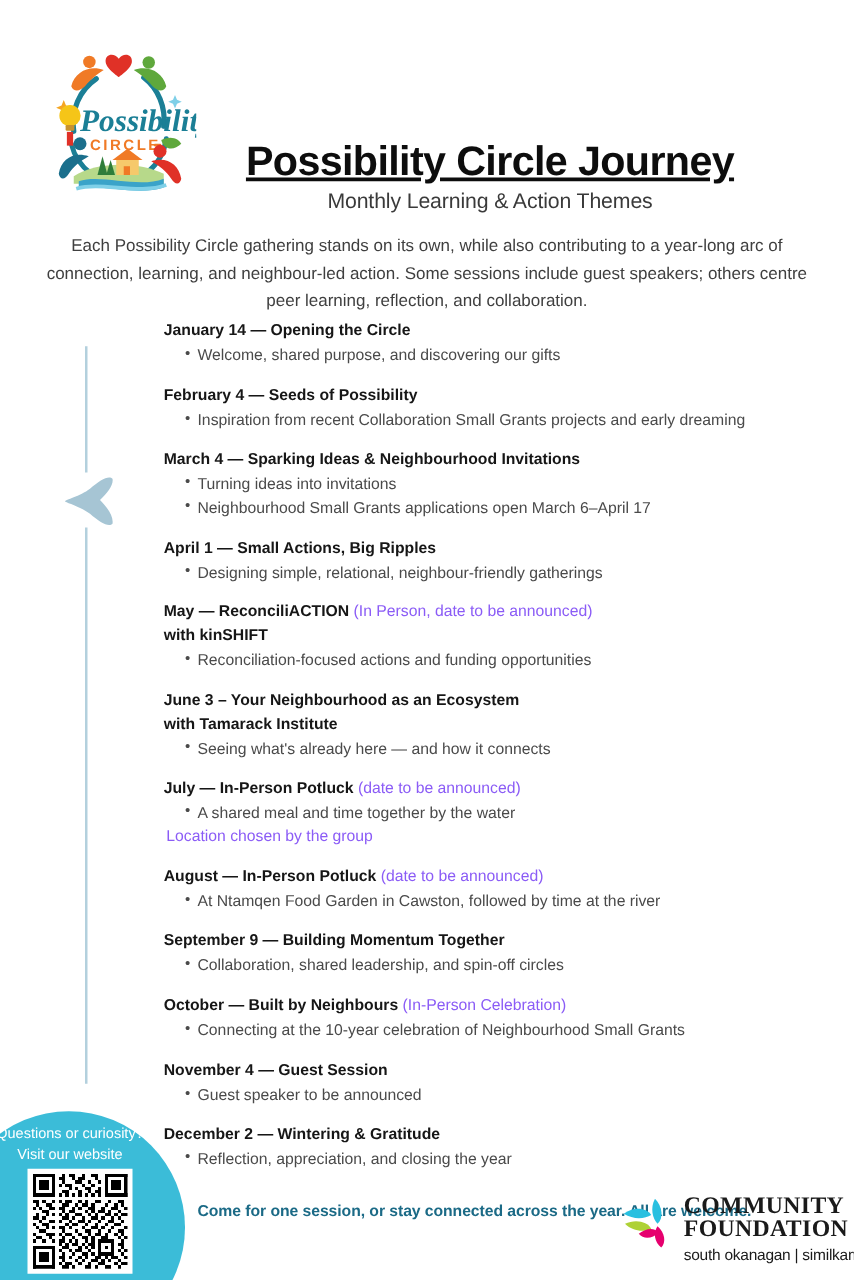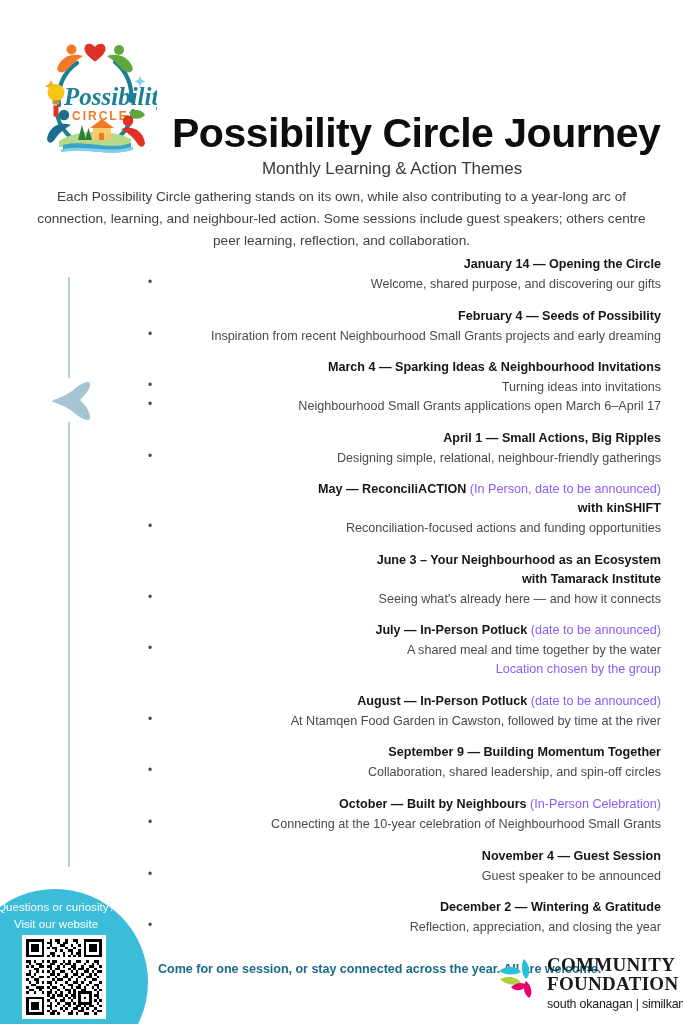--- a/index.html
+++ b/index.html
@@ -18,22 +18,22 @@
   .logo-box{
     position:absolute;left:33px;top:29px;width:124px;height:130px;
     background:#fff;
   }
   .logo-box svg{display:block;width:124px;height:130px;}
 
   .title-wrap{
     position:absolute;left:172px;top:112px;width:440px;text-align:center;
   }
   .main-title{
-    font-size:41px;font-weight:bold;color:#0d0d0d;letter-spacing:-0.5px;
-    line-height:1.05;margin:0;white-space:nowrap;
+    font-size:33px;font-weight:bold;color:#0d0d0d;letter-spacing:-0.5px;
+    line-height:1.05;margin:0;white-space:nowrap;text-decoration:underline;
   }
   .subtitle{
     font-size:17px;color:#3a3a3a;margin:4px 0 0 0;font-weight:400;
     letter-spacing:-0.1px;
   }
 
   
   .intro{
     position:absolute;left:28px;top:186px;width:627px;
     text-align:center;font-size:13.6px;line-height:1.62;color:#3f3f3f;
@@ -50,21 +50,21 @@
   }
   .chevron{
     position:absolute;left:50px;top:378px;width:42px;height:46px;
   }
   .chevron svg{display:block;}
 
   
   .months{
     position:absolute;left:131px;top:256px;width:530px;
   }
-  .month{margin-bottom:14px;text-align:right;}
+  .month{margin-bottom:14px;}
   .month:last-child{margin-bottom:0;}
   .m-head{
     font-size:12.6px;font-weight:bold;color:#161616;line-height:1.35;
     margin:0 0 2px 0;
   }
   .m-head .note{font-weight:400;color:#8b5cf6;}
   .m-sub{
     font-size:12.6px;font-weight:bold;color:#161616;line-height:1.35;
     margin:0 0 2px 0;
   }
@@ -196,21 +196,21 @@
     <div class="month">
       <p class="m-head"><span>January 14 — Opening the Circle</span><span class="note"></span></p>
       <ul class="bullets">
         <li>Welcome, shared purpose, and discovering our gifts</li>
       </ul>
     </div>
 
     <div class="month">
       <p class="m-head"><span>February 4 — Seeds of Possibility</span><span class="note"></span></p>
       <ul class="bullets">
-        <li>Inspiration from recent Neighbourhood Small Grants projects and early dreaming</li>
+        <li>Inspiration from recent Collaboration Small Grants projects and early dreaming</li>
       </ul>
     </div>
 
     <div class="month">
       <p class="m-head"><span>March 4 — Sparking Ideas &amp; Neighbourhood Invitations</span><span class="note"></span></p>
       <ul class="bullets">
         <li>Turning ideas into invitations</li>
         <li> Neighbourhood Small Grants applications open March 6–April 17</li>
       </ul>
     </div>

